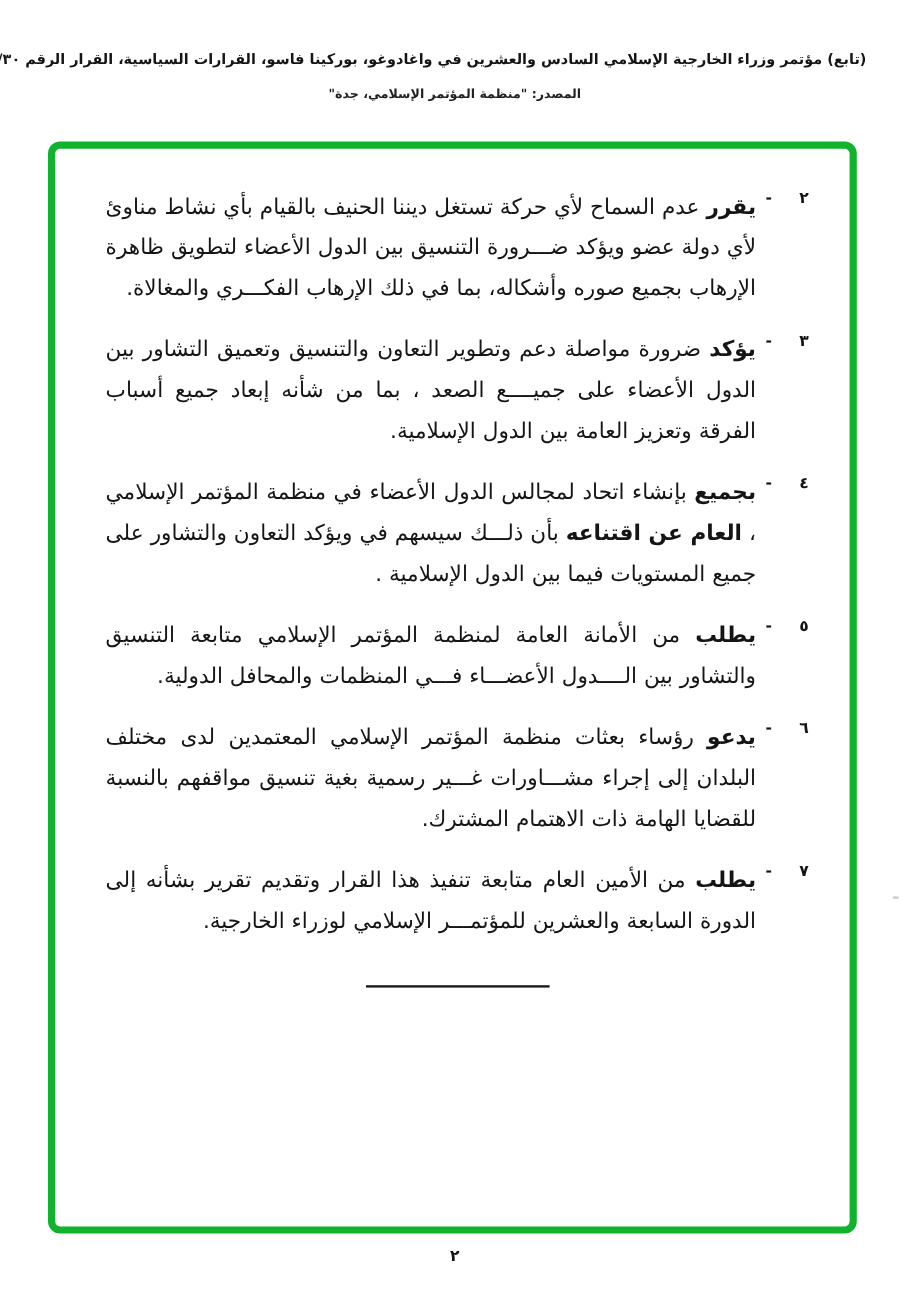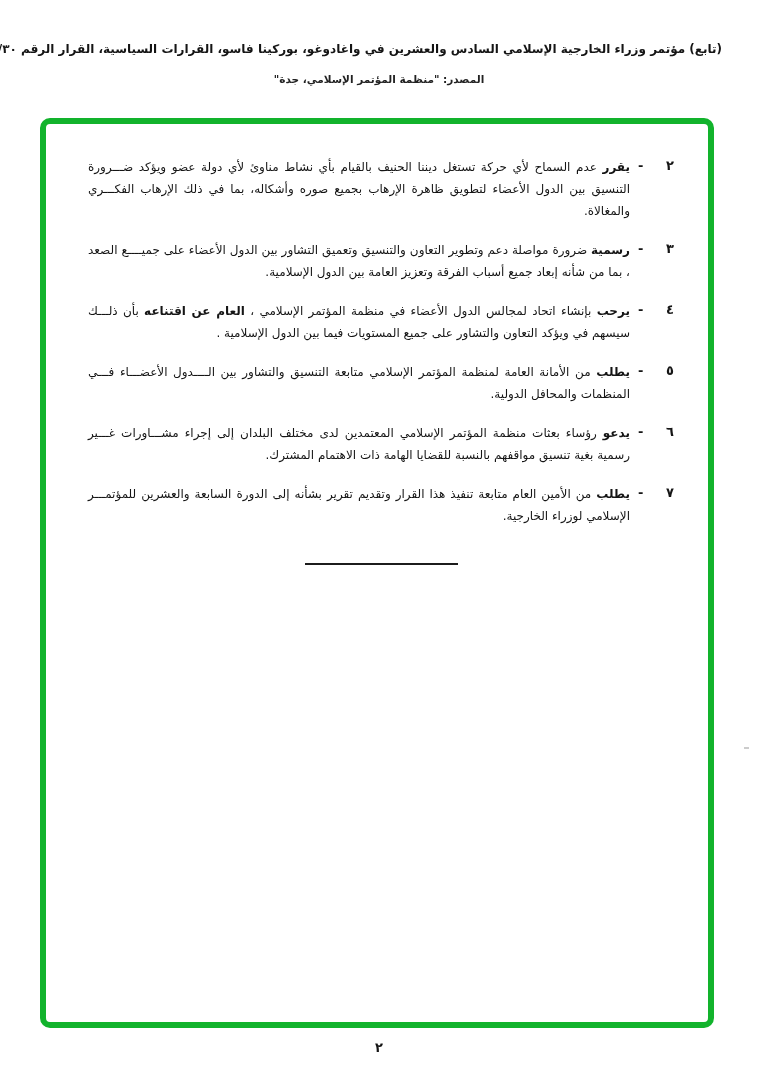--- a/index.html
+++ b/index.html
@@ -38,22 +38,22 @@
   .num {
     flex: 0 0 44px; width: 44px;
     display: flex; justify-content: space-between;
     font-size: 13px; font-weight: bold;
     padding-top: 2px; padding-left: 8px;
   }
   .txt {
     flex: 1;
     direction: rtl;
     text-align: justify;
-    font-size: 12px;
-    line-height: 22px;
+    font-size: 18px;
+    line-height: 34px;
     font-weight: normal;
   }
   .txt b { font-weight: bold; }
   .divider {
     width: 153px; height: 0;
     border-top: 2px solid #1c1c1c;
     margin: 36px auto 0 auto;
   }
   .pagenum {
     position: absolute; top: 1040px; left: 0; right: 0;
@@ -82,29 +82,29 @@
         <span>-</span>
       </div>
       <p class="txt"><b>يقرر</b><span> عدم السماح لأي حركة تستغل ديننا الحنيف بالقيام بأي نشاط مناوئ لأي دولة عضو ويؤكد ضـــرورة التنسيق بين الدول الأعضاء لتطويق ظاهرة الإرهاب  بجميع صوره وأشكاله، بما في ذلك الإرهاب الفكـــري والمغالاة.</span></p>
     </div>
 
     <div class="item">
       <div class="num">
         <span>٣</span>
         <span>-</span>
       </div>
-      <p class="txt"><b>رسمية</b><span> ضرورة مواصلة دعم وتطوير التعاون والتنسيق وتعميق التشاور بين الدول الأعضاء على جميــــع الصعد ، بما من شأنه إبعاد جميع أسباب الفرقة وتعزيز العامة بين الدول الإسلامية.</span></p>
+      <p class="txt"><b>يؤكد</b><span> ضرورة مواصلة دعم وتطوير التعاون والتنسيق وتعميق التشاور بين الدول الأعضاء على جميــــع الصعد ، بما من شأنه إبعاد جميع أسباب الفرقة وتعزيز العامة بين الدول الإسلامية.</span></p>
     </div>
 
     <div class="item">
       <div class="num">
         <span>٤</span>
         <span>-</span>
       </div>
-      <p class="txt"><b>يرحب</b><span> بإنشاء اتحاد لمجالس الدول الأعضاء في منظمة المؤتمر الإسلامي ، </span><b>العام عن اقتناعه</b><span> بأن ذلـــك سيسهم في ويؤكد التعاون والتشاور على جميع المستويات فيما بين الدول الإسلامية .</span></p>
+      <p class="txt"><b>بجميع</b><span> بإنشاء اتحاد لمجالس الدول الأعضاء في منظمة المؤتمر الإسلامي ، </span><b>العام عن اقتناعه</b><span> بأن ذلـــك سيسهم في ويؤكد التعاون والتشاور على جميع المستويات فيما بين الدول الإسلامية .</span></p>
     </div>
 
     <div class="item">
       <div class="num">
         <span>٥</span>
         <span>-</span>
       </div>
       <p class="txt"><b>يطلب</b><span> من الأمانة العامة لمنظمة المؤتمر الإسلامي متابعة التنسيق والتشاور بين الــــدول الأعضـــاء فـــي المنظمات والمحافل الدولية.</span></p>
     </div>
 

